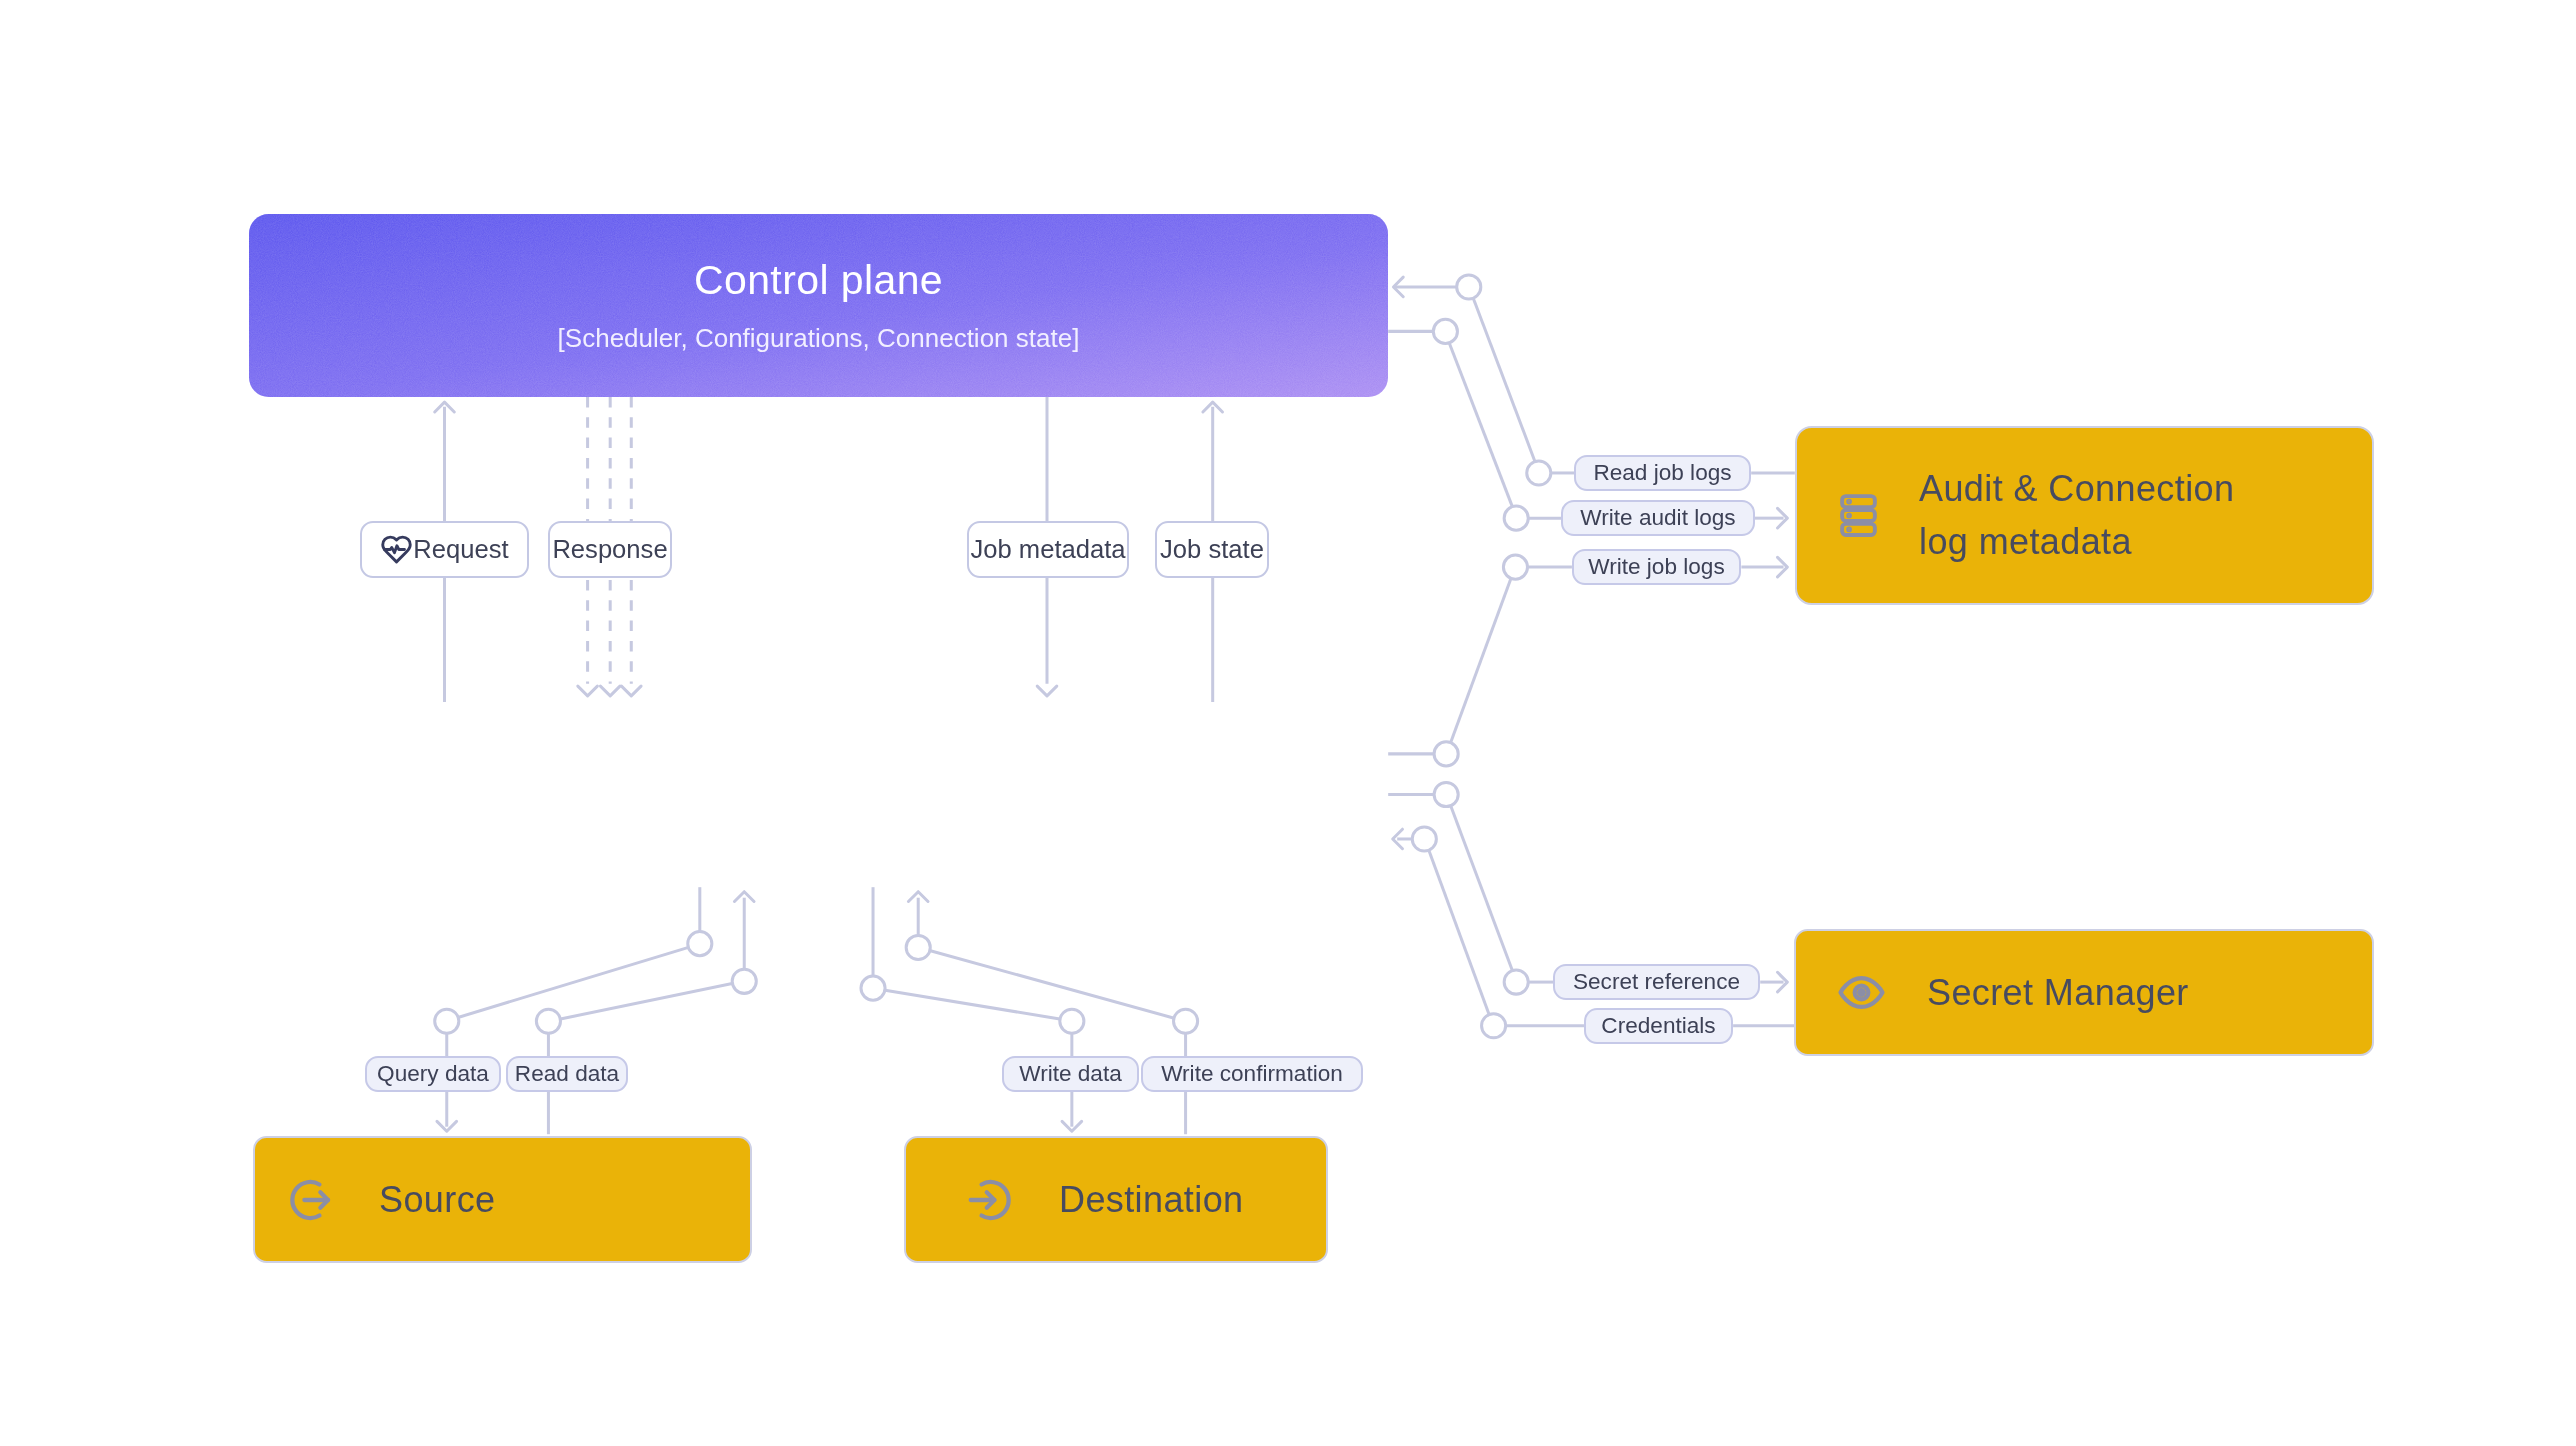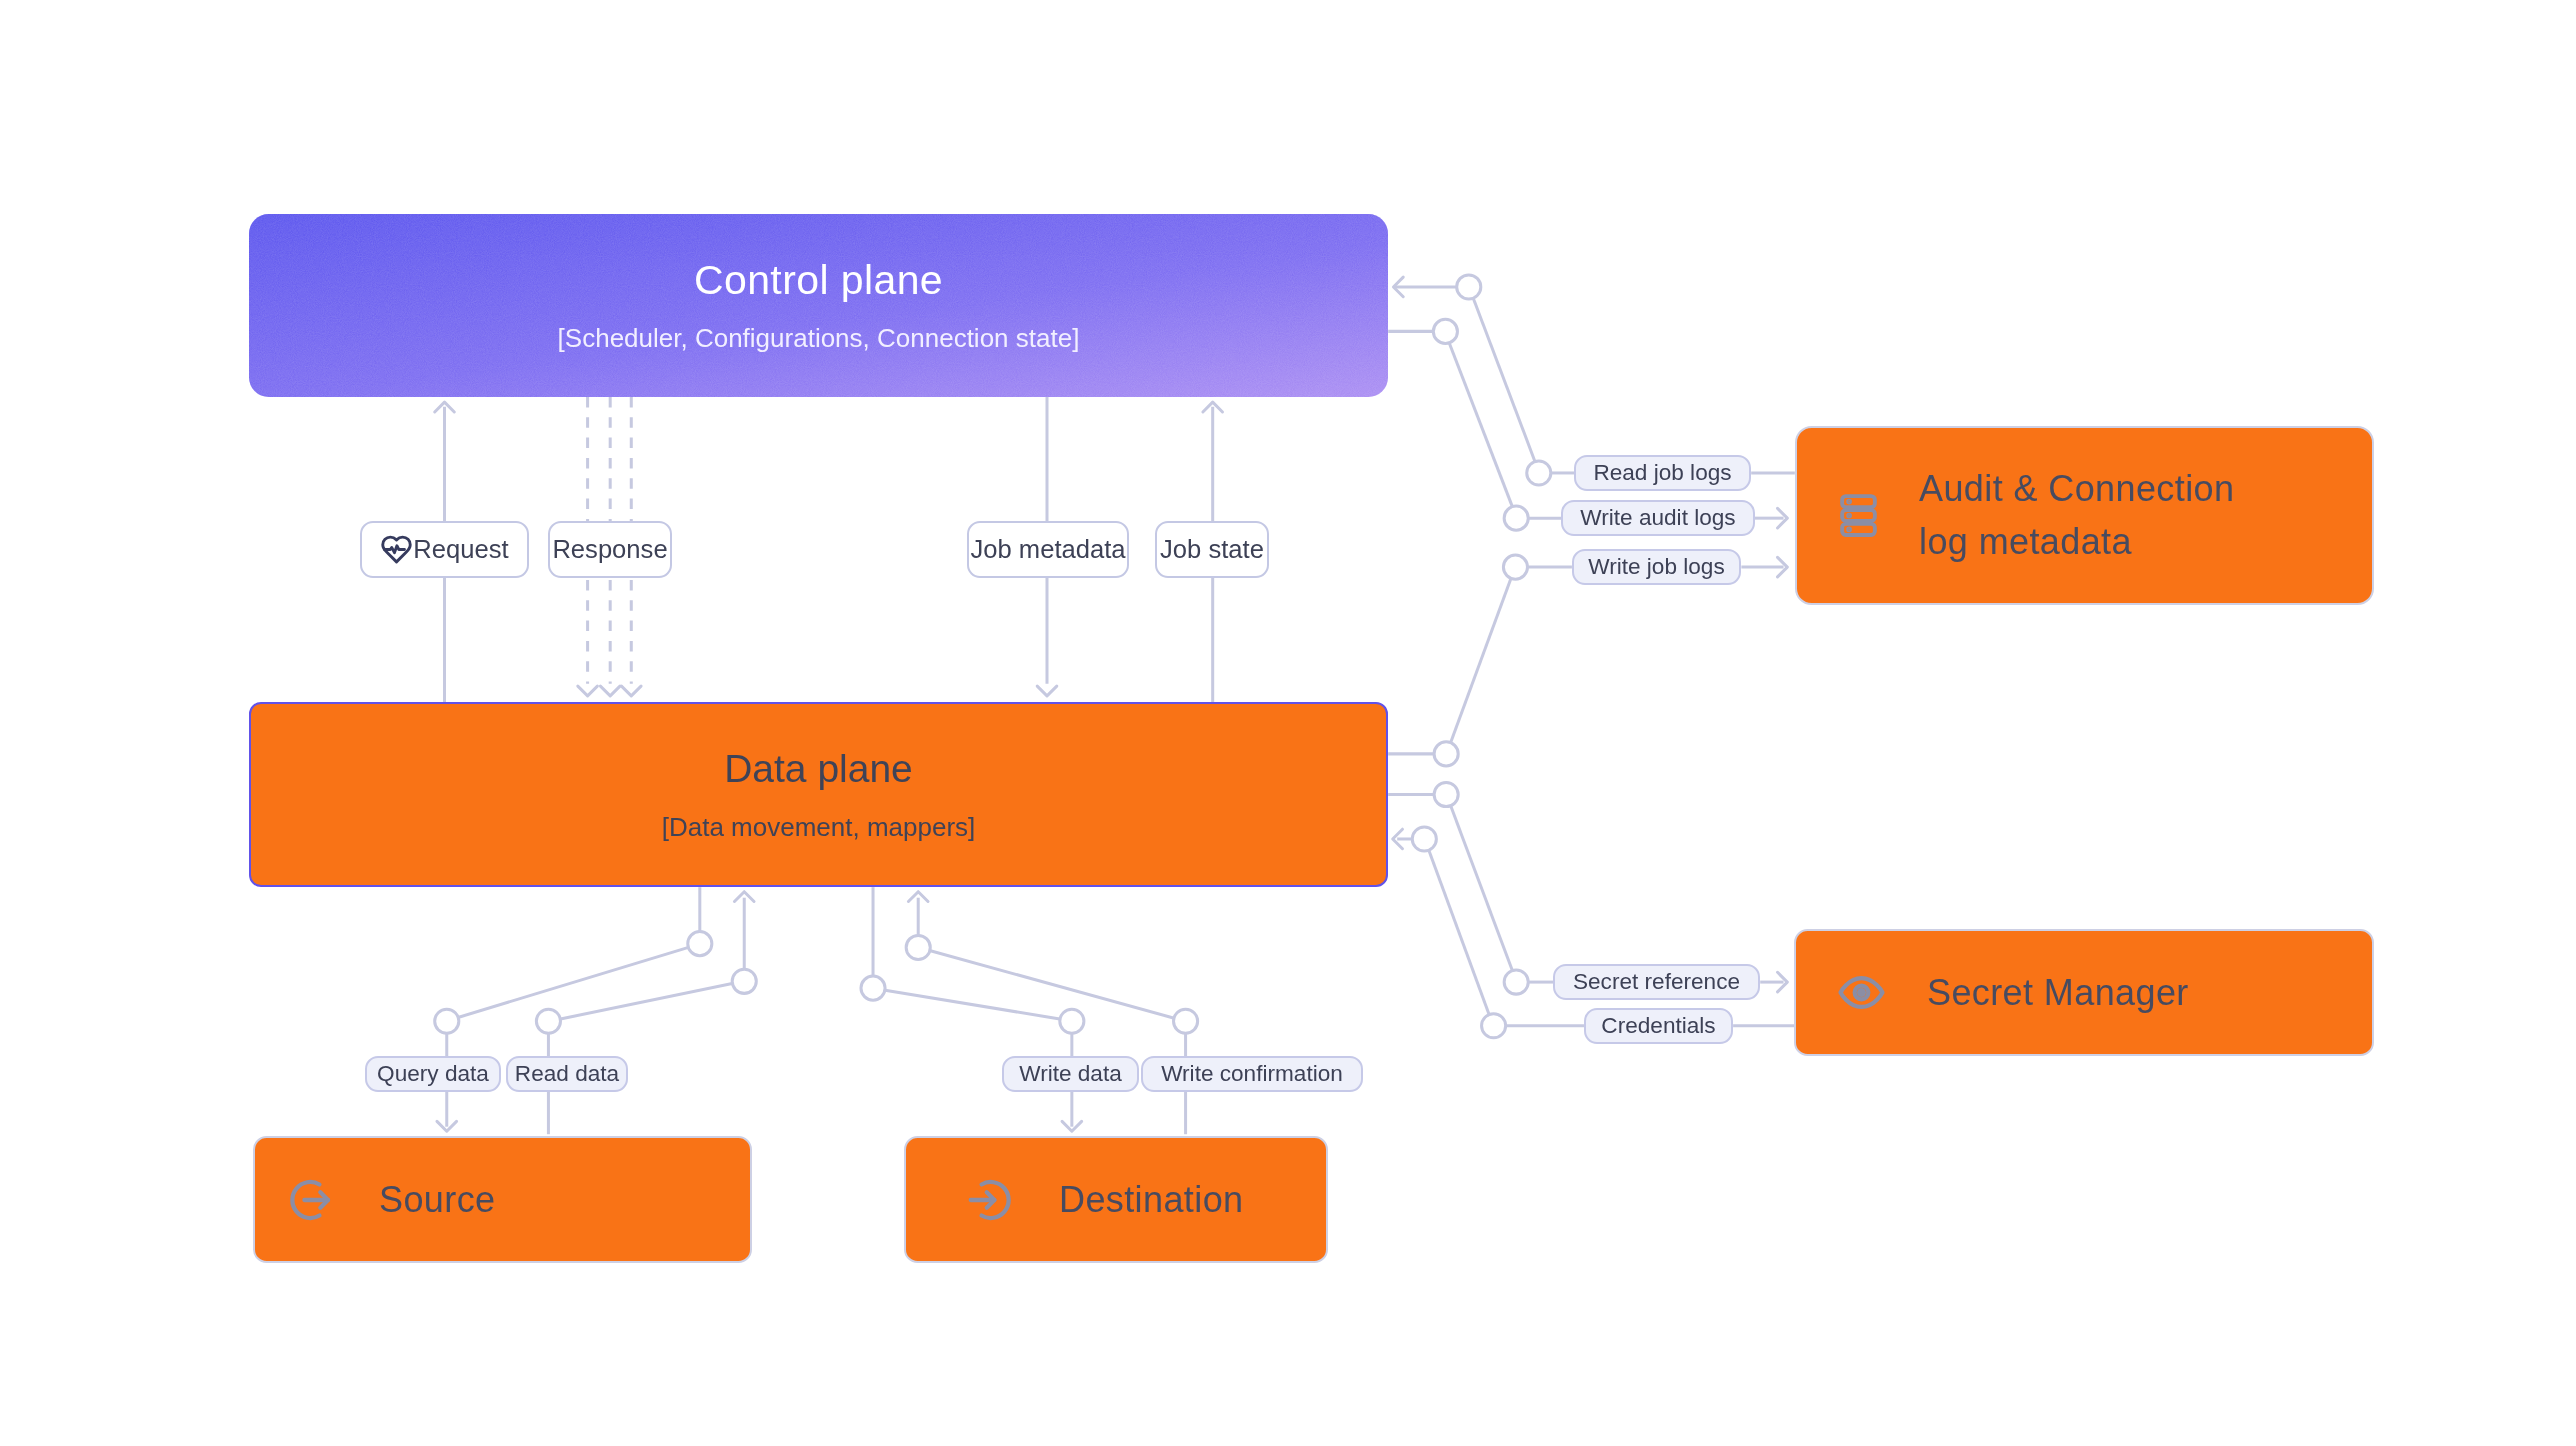--- a/index.html
+++ b/index.html
@@ -17,21 +17,21 @@
   .canvas{
     position:relative;width:2576px;height:1446px;background:#ffffff;overflow:hidden;
     font-family:"Liberation Sans", sans-serif;
   }
   svg.connectors{position:absolute;left:0;top:0;z-index:1;}
   svg.connectors path{stroke:var(--line);stroke-width:4;fill:none;}
   svg.connectors path.dash{stroke-dasharray:14 13;}
   svg.connectors circle{r:16px;fill:#ffffff;stroke:var(--line);stroke-width:4;}
   svg.connectors path.arrow{stroke-linecap:round;stroke-linejoin:round;}
 
-  .node{position:absolute;z-index:2;box-sizing:border-box;background:#f97316;
+  .node{position:absolute;z-index:2;box-sizing:border-box;background:#eab308;
         border:2.3px solid var(--box-border);border-radius:13.6px;}
   .node-control{
     left:249px;top:214px;width:1139px;height:183px;border:none;border-radius:19.6px;
     background:linear-gradient(172deg,#5953ee 0%,#7a6af1 55%,#aa8df3 100%);
     display:flex;flex-direction:column;align-items:center;justify-content:center;gap:19.6px;
     overflow:hidden;
   }
   .noise{position:absolute;inset:0;pointer-events:none;}
   .node-control .t{position:relative;color:#ffffff;font-size:41px;font-weight:500;letter-spacing:0.4px;}
   .node-control .s{position:relative;color:#f2efff;font-size:26px;font-weight:400;}
@@ -148,24 +148,20 @@
       <filter id="noiseF">
           <feTurbulence type="fractalNoise" baseFrequency="0.8" numOctaves="2" stitchTiles="stitch"></feTurbulence>
       <feColorMatrix type="matrix" values="0 0 0 0 1  0 0 0 0 1  0 0 0 0 1  0 0 0 0.6 0"></feColorMatrix>
         </filter>
       <rect width="100%" height="100%" filter="url(#noiseF)" opacity="0.28"></rect>
     </svg>
     <div class="t">Control plane</div>
     <div class="s">[Scheduler, Configurations, Connection state]</div>
   </div>
 
-  <div class="node node-data">
-    <div class="t">Data plane</div>
-    <div class="s">[Data movement, mappers]</div>
-  </div>
 
   <div class="node node-sm node-source">
     <svg class="icon" width="54" height="54" viewBox="0 0 24 24" fill="none" stroke="#8b8ea6" stroke-width="1.9" stroke-linecap="round" stroke-linejoin="round">
       <path d="M16.2 5.1 A8 8 0 1 0 16.2 18.9"></path>
       <path d="M9.5 12 H20"></path>
       <path d="M16.6 8.6 L20 12 L16.6 15.4"></path>
     </svg>
     <div class="t">Source</div>
   </div>
 

